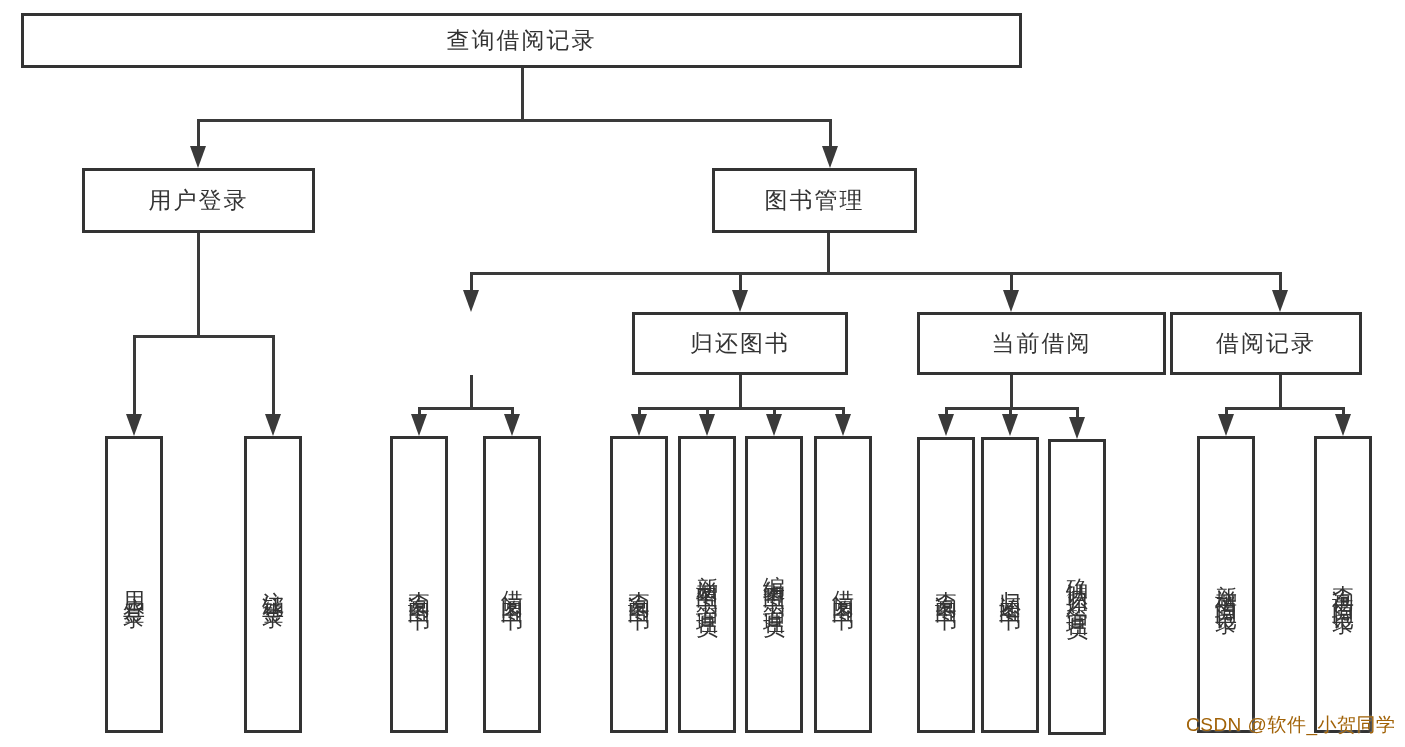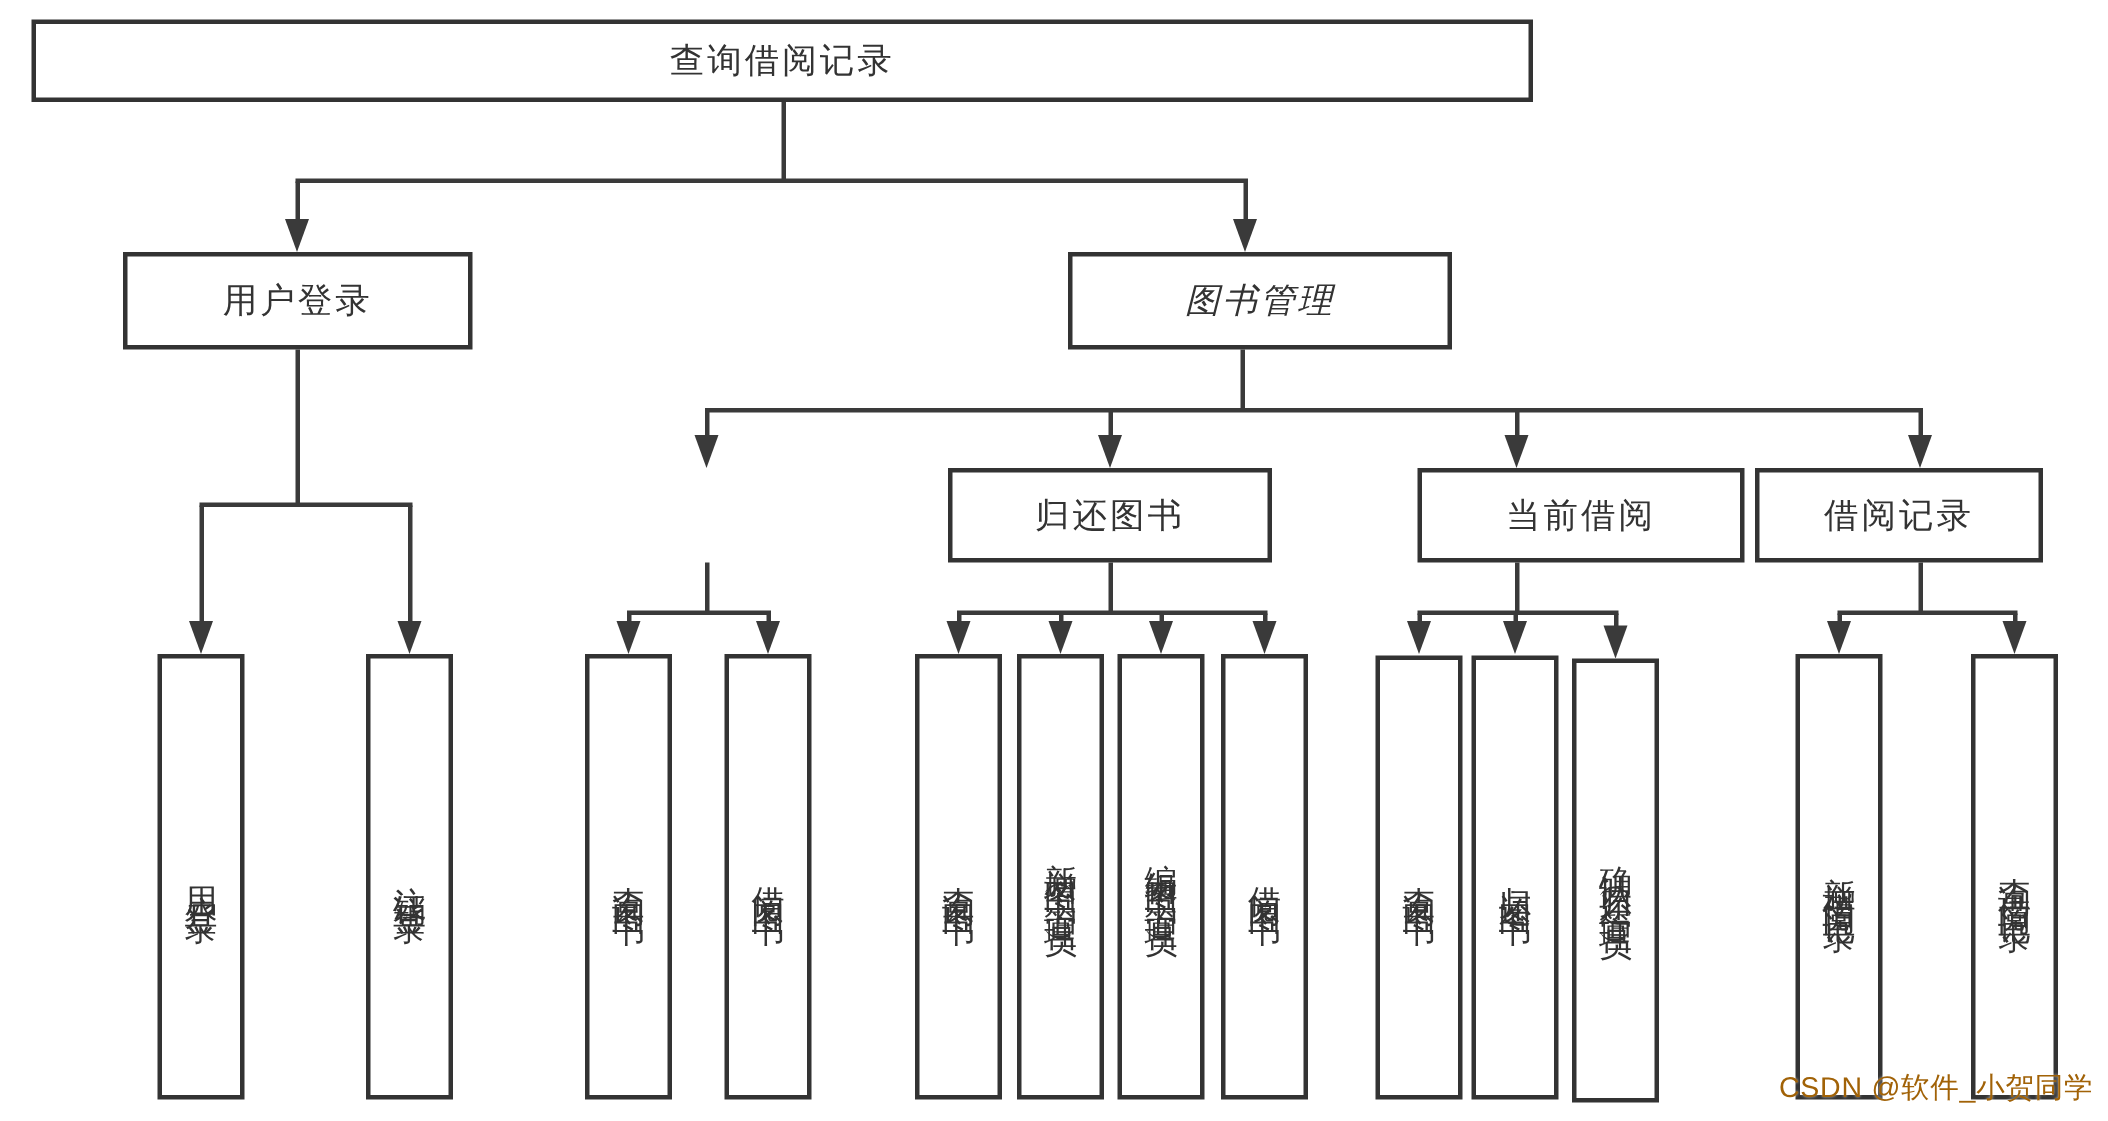--- a/index.html
+++ b/index.html
@@ -96,40 +96,40 @@
   </div>
 
   <div class="line-v" style="left:520.5px; top:68px; height:53px;"></div>
   <div class="line-h" style="left:196.5px; top:119px; width:635px;"></div>
   <div class="arrow" style="left:190px; top:121px; height:47px;"></div>
   <div class="arrow" style="left:822px; top:121px; height:47px;"></div>
 
   <div class="node hbox" style="left:82px; top:168px; width:233px; height:65px;">
     <span>用户登录</span>
   </div>
-  <div class="node hbox" style="left:712px; top:168px; width:256px; height:65px;font-style:italic;">
+  <div class="node hbox" style="left:712px; top:168px; width:205px; height:65px;">
     <span>图书管理</span>
   </div>
 
   <div class="line-v" style="left:197px; top:233px; height:105px;"></div>
   <div class="line-h" style="left:132.5px; top:335px; width:142px;"></div>
   <div class="arrow" style="left:126px; top:337px; height:99px;"></div>
   <div class="arrow" style="left:265px; top:337px; height:99px;"></div>
 
   <div class="line-v" style="left:827px; top:233px; height:41px;"></div>
   <div class="line-h" style="left:469.5px; top:272px; width:812px;"></div>
   <div class="arrow" style="left:463px; top:274px; height:38px;"></div>
   <div class="arrow" style="left:732px; top:274px; height:38px;"></div>
   <div class="arrow" style="left:1003px; top:274px; height:38px;"></div>
   <div class="arrow" style="left:1272px; top:274px; height:38px;"></div>
 
   <div class="node hbox" style="left:632px; top:312px; width:216px; height:63px;">
     <span>归还图书</span>
   </div>
-  <div class="node hbox" style="left:945px; top:312px; width:218px; height:63px;text-align:center;">
+  <div class="node hbox" style="left:917px; top:312px; width:249px; height:63px;text-align:center;">
     <span>当前借阅</span>
   </div>
   <div class="node hbox" style="left:1170px; top:312px; width:192px; height:63px;">
     <span>借阅记录</span>
   </div>
 
   <div class="line-v" style="left:469.5px; top:375px; height:35px;"></div>
   <div class="line-h" style="left:417.5px; top:407px; width:96px;"></div>
   <div class="arrow" style="left:411px; top:409px; height:27px;"></div>
   <div class="arrow" style="left:504px; top:409px; height:27px;"></div>

